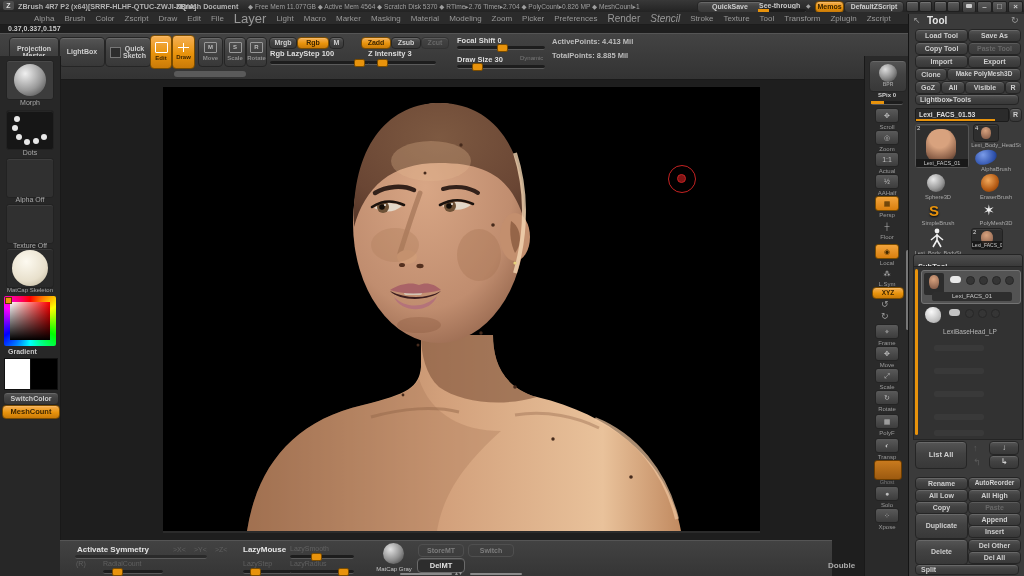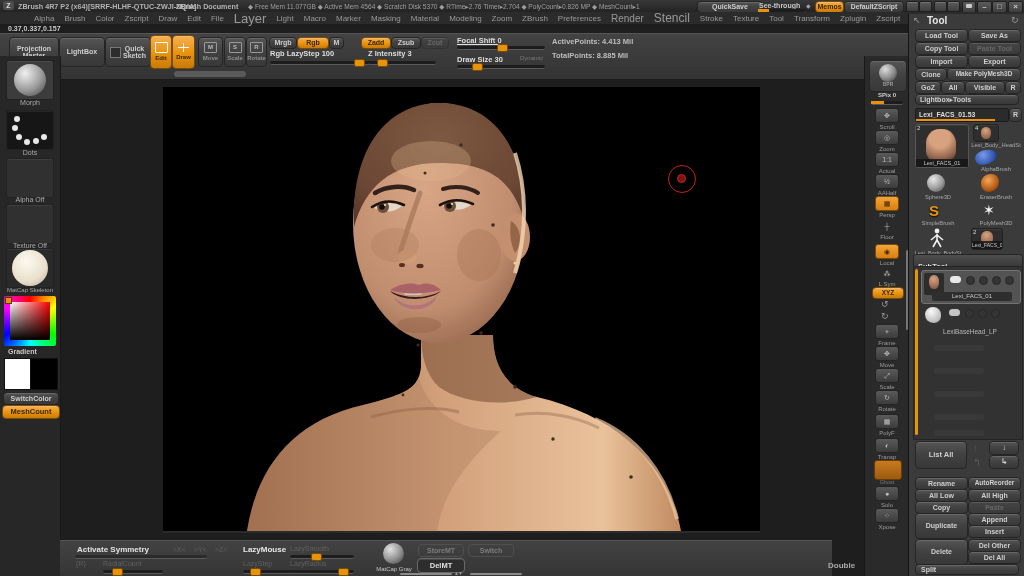--- a/index.html
+++ b/index.html
@@ -86,24 +86,24 @@
     <span style="font-size:8px;color:#999;">Edit</span>
     <span style="font-size:8px;color:#999;">File</span>
     <span style="font-size:13px;color:#999;">Layer</span>
     <span style="font-size:8px;color:#999;">Light</span>
     <span style="font-size:8px;color:#999;">Macro</span>
     <span style="font-size:8px;color:#999;">Marker</span>
     <span style="font-size:8px;color:#999;">Masking</span>
     <span style="font-size:8px;color:#999;">Material</span>
     <span style="font-size:8px;color:#999;">Modeling</span>
     <span style="font-size:8px;color:#999;">Zoom</span>
-    <span style="font-size:8px;color:#999;">ZBrush</span>
+    <span style="font-size:8px;color:#999;">Picker</span>
     <span style="font-size:8px;color:#999;">Preferences</span>
     <span style="font-size:10px;color:#999;">Render</span>
-    <span style="font-size:12px;color:#999;">Stencil</span>
+    <span style="font-size:10px;color:#999;font-style:italic;">Stencil</span>
     <span style="font-size:8px;color:#999;">Stroke</span>
     <span style="font-size:8px;color:#999;">Texture</span>
     <span style="font-size:8px;color:#999;">Tool</span>
     <span style="font-size:8px;color:#999;">Transform</span>
     <span style="font-size:8px;color:#999;">Zplugin</span>
     <span style="font-size:8px;color:#999;">Zscript</span>
   </div>
 
   <span class="txt" style="left:8px;top:25px;font-size:7px;font-weight:bold;color:#c8c8c8;">0.37,0.337,0.157</span>
 
@@ -147,21 +147,21 @@
     <div class="sl" style="left:270px;top:27px;width:110px;">
       <div class="kn" style="left:76%;"></div>
     </div>
     <div class="b ob" style="left:361px;top:3px;width:28px;height:10px;font-size:7px;">Zadd</div>
     <div class="b" style="left:391px;top:3px;width:28px;height:10px;font-size:7px;">Zsub</div>
     <div class="b dis" style="left:421px;top:3px;width:26px;height:10px;font-size:7px;border-color:#333;">Zcut</div>
     <span class="txt" style="left:368px;top:15px;font-size:7.5px;font-weight:bold;color:#dedede;">Z Intensity 3</span>
     <div class="sl" style="left:368px;top:27px;width:68px;">
       <div class="kn" style="left:13%;"></div>
     </div>
-    <span class="txt" style="left:457px;top:2px;font-size:7.5px;font-weight:bold;color:#dedede;text-decoration:underline;">Focal Shift 0</span>
+    <span class="txt" style="left:457px;top:2px;font-size:7.5px;font-weight:bold;color:#dedede;">Focal Shift 0</span>
     <div class="sl" style="left:457px;top:12px;width:88px;">
       <div class="kn" style="left:45%;"></div>
     </div>
     <span class="txt" style="left:457px;top:21px;font-size:7.5px;font-weight:bold;color:#dedede;">Draw Size 30</span>
     <span class="txt dim" style="left:520px;top:21px;font-size:6px;">Dynamic</span>
     <div class="sl" style="left:457px;top:31px;width:88px;">
       <div class="kn" style="left:17%;"></div>
     </div>
     <span class="txt" style="left:552px;top:3px;font-size:7.5px;font-weight:bold;color:#bdbdbd;">ActivePoints: 4.413 Mil</span>
     <span class="txt" style="left:552px;top:17px;font-size:7.5px;font-weight:bold;color:#bdbdbd;">TotalPoints: 8.885 Mil</span>

